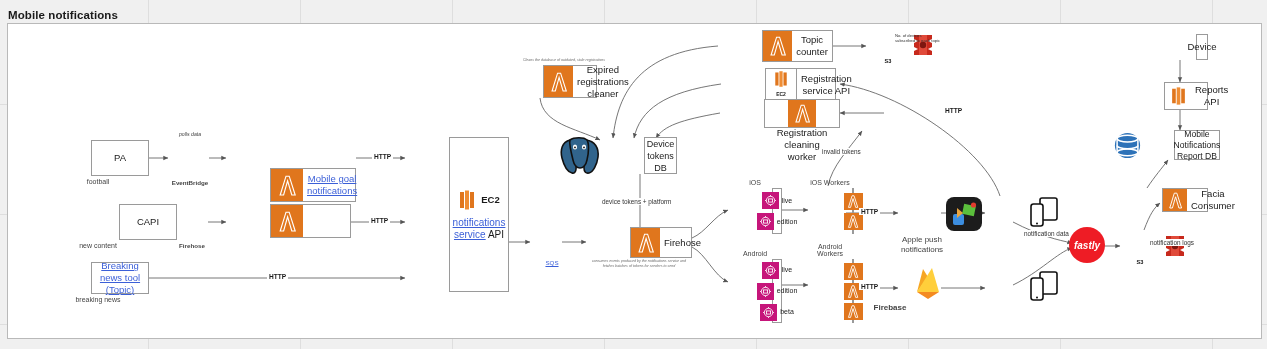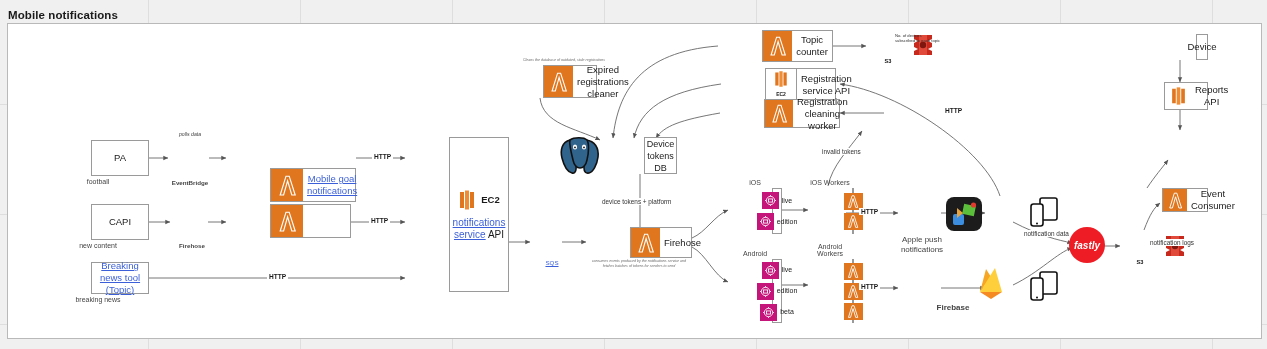--- a/index.html
+++ b/index.html
@@ -164,21 +164,21 @@
   </svg>
 
   <div class="node" style="left:47px;top:140px;width:102px;height:36px;">
     <div class="box" style="width:100%;height:100%;">
       <span class="lbl">PA</span>
     </div>
     <div class="caption below">football</div>
   </div>
 
   <div class="node" style="left:47px;top:204px;width:102px;height:36px;">
-    <div class="box" style="width:100%;height:100%;">
+    <div class="box" style="width:100%;height:100%;margin-left:28px;">
       <span class="lbl">CAPI</span>
     </div>
     <div class="caption below">new content</div>
   </div>
 
   <div class="node" style="left:47px;top:262px;width:102px;height:32px;">
     <div class="box" style="width:100%;height:100%;">
       <span class="lbl link">Breaking news tool (Topic)</span>
     </div>
     <div class="caption below">breaking news</div>
@@ -349,21 +349,21 @@
             <path d="M7 1.5 h4 v19 h-4z" fill="#ef8d34"></path>
           <path d="M12 3 h4 v16 h-4z" fill="#e0761d"></path>
         </svg>
         <span style="font-size:5px;font-weight:bold;">EC2</span>
       </span>
       <span class="lbl">Registration service API</span>
     </div>
   </div>
 
   <div class="node" style="left:720px;top:99px;width:120px;height:29px;">
-    <div class="box withicon" style="width:100%;height:100%;">
+    <div class="box withicon" style="width:100%;height:100%;flex-direction:column;">
       <span class="ic ic-lambda" style="width:28px;height:100%;">
         <svg width="17" height="19" viewBox="0 0 19 21">
             <path d="M2.2 20 L8 1.2 h3.2 L17.2 20 h-3.4 L9.6 5.8 L5.6 20z" fill="none" stroke="#fff" stroke-width="1.15"></path>
           </svg>
       </span>
       <span class="lbl">Registration cleaning worker</span>
     </div>
   </div>
 
   <div class="node" style="left:857px;top:100px;width:27px;height:26px;">
@@ -494,21 +494,21 @@
         <rect x="2" y="1" width="36" height="34" rx="8" fill="#1c1c1c"></rect>
         <rect x="9" y="18" width="11" height="11" rx="2" fill="#3c8ee0"></rect>
         <path d="M19 9 h12 v10 h-12z" fill="#5bbf3c" transform="rotate(12 25 14)"></path>
         <circle cx="29.5" cy="9" r="2.6" fill="#e23b2e"></circle>
         <path d="M13 12 l6 5 -6 5z" fill="#e8a33d"></path>
       </svg>
     </span>
     <div class="caption below" style="font-size:8px;line-height:10px;margin-top:3px;">Apple push notifications</div>
   </div>
 
-  <div class="node" style="left:931px;top:266px;width:32px;height:34px;">
+  <div class="node" style="left:868px;top:266px;width:32px;height:34px;">
     <span>
       <svg width="32" height="34" viewBox="0 0 32 34">
         <path d="M5 26 L11 3 l5 8 z" fill="#f6a623"></path>
         <path d="M5 26 L20 2 l7 24 z" fill="#ffcf3b"></path>
         <path d="M5 26 L27 26 L16 33 z" fill="#f48a21"></path>
       </svg>
     </span>
     <div class="caption below" style="font-size:8px;font-weight:bold;margin-top:3px;">Firebase</div>
   </div>
 
@@ -562,29 +562,45 @@
         <svg width="17" height="20" viewBox="0 0 18 22">
           <path d="M2 3 h4 v16 h-4z" fill="#e0761d"></path>
             <path d="M7 1.5 h4 v19 h-4z" fill="#ef8d34"></path>
           <path d="M12 3 h4 v16 h-4z" fill="#e0761d"></path>
         </svg>
       </span>
       <span class="lbl">Reports API</span>
     </div>
   </div>
 
+  <div class="node" style="left:1130px;top:130px;width:90px;height:30px;">
+    <div class="box" style="width:100%;height:100%;font-size:8.6px;line-height:11px;">
+      <span class="lbl">Mobile Notifications Report DB</span>
+    </div>
+    <span style="position:absolute;left:-16px;top:2px;">
+      <svg width="27" height="27" viewBox="0 0 27 27">
+        <circle cx="13.5" cy="13.5" r="12.6" fill="#2d72b8"></circle>
+        <g fill="none" stroke="#fff" stroke-width="1.5">
+          <ellipse cx="13.5" cy="6.6" rx="10.4" ry="3.3"></ellipse>
+          <path d="M3.1 6.6v13.8M23.9 6.6v13.8"></path>
+          <ellipse cx="13.5" cy="20.4" rx="10.4" ry="3.3"></ellipse>
+          <path d="M3.1 13.5c0 1.8 4.7 3.3 10.4 3.3s10.4-1.5 10.4-3.3"></path>
+        </g>
+      </svg>
+    </span>
+  </div>
 
   <div class="node" style="left:1118px;top:188px;width:90px;height:24px;">
     <div class="box withicon" style="width:100%;height:100%;">
       <span class="ic ic-lambda" style="width:24px;height:100%;">
         <svg width="15" height="17" viewBox="0 0 19 21">
             <path d="M2.2 20 L8 1.2 h3.2 L17.2 20 h-3.4 L9.6 5.8 L5.6 20z" fill="none" stroke="#fff" stroke-width="1.2"></path>
           </svg>
       </span>
-      <span class="lbl">Event Consumer</span>
+      <span class="lbl">Facia Consumer</span>
     </div>
   </div>
 
   <div class="edge-lbl" style="left:372px;top:153px;">HTTP</div>
   <div class="edge-lbl" style="left:369px;top:217px;">HTTP</div>
   <div class="edge-lbl" style="left:267px;top:273px;">HTTP</div>
   <div class="edge-lbl" style="left:859px;top:208px;">HTTP</div>
   <div class="edge-lbl" style="left:859px;top:283px;">HTTP</div>
   <div class="edge-lbl" style="left:943px;top:107px;">HTTP</div>
 </div>

